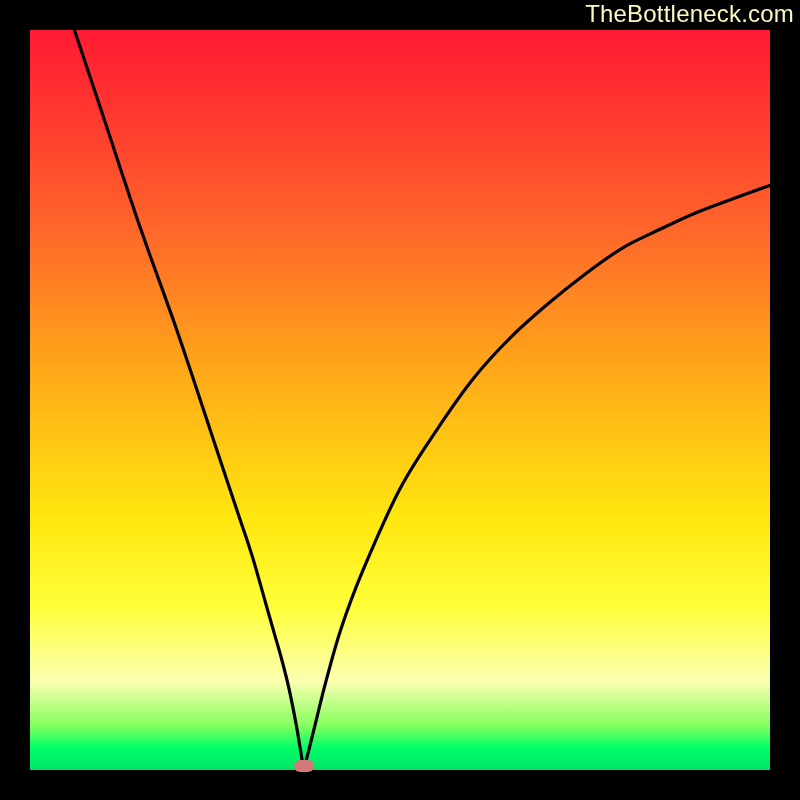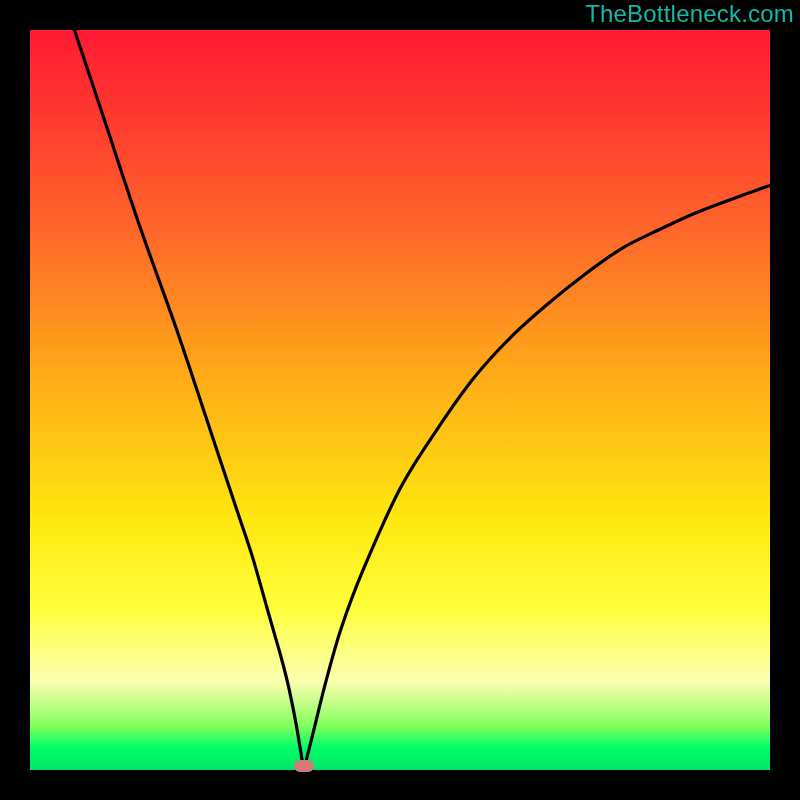--- a/index.html
+++ b/index.html
@@ -35,21 +35,21 @@
       #fbffb0 88%,
       #85ff5e 94%,
       #00ff66 97%,
       #00e36a 100%
     );
   }
   .watermark {
     position: absolute;
     top: 0px;
     right: 6px;
-    color: #14b8a6;
+    color: #fef9c3;
     font-size: 24px;
     font-weight: 500;
     letter-spacing: 0.2px;
     z-index: 3;
     user-select: none;
   }
   svg.curve {
     position: absolute;
     left: 0;
     top: 0;

